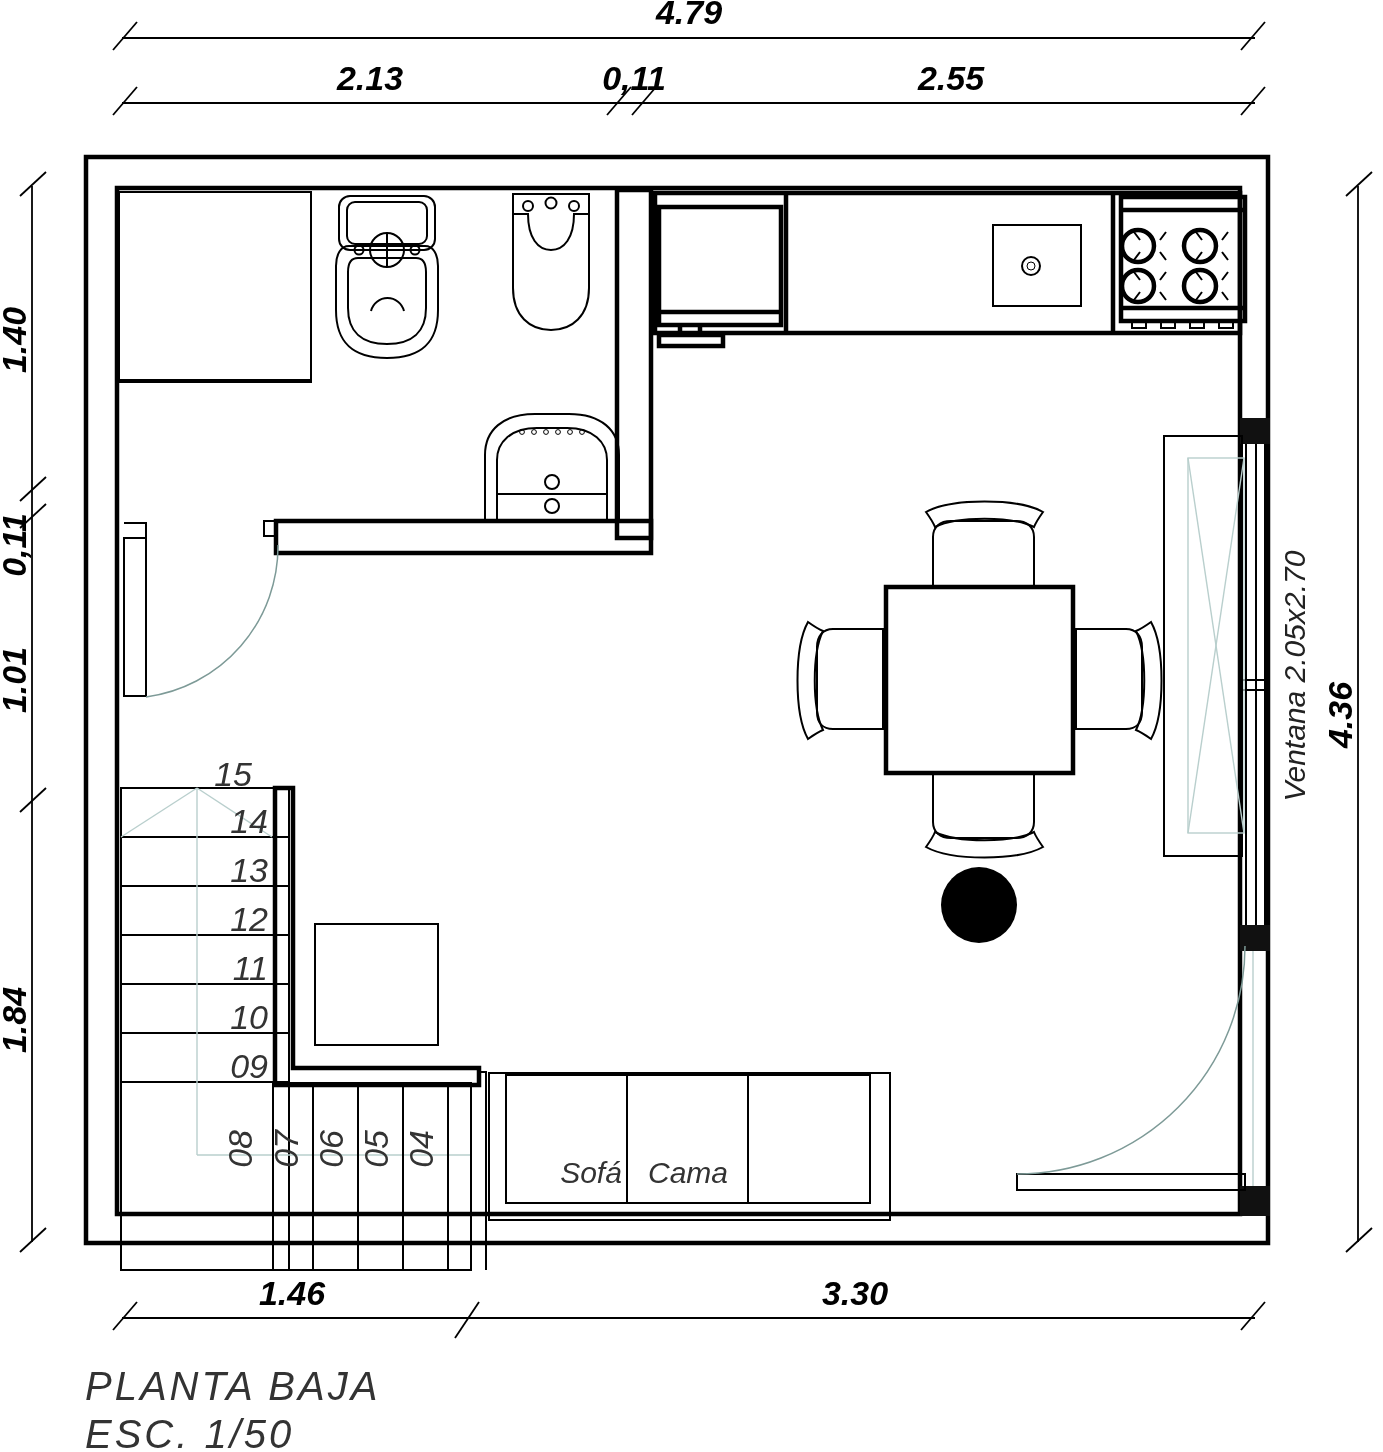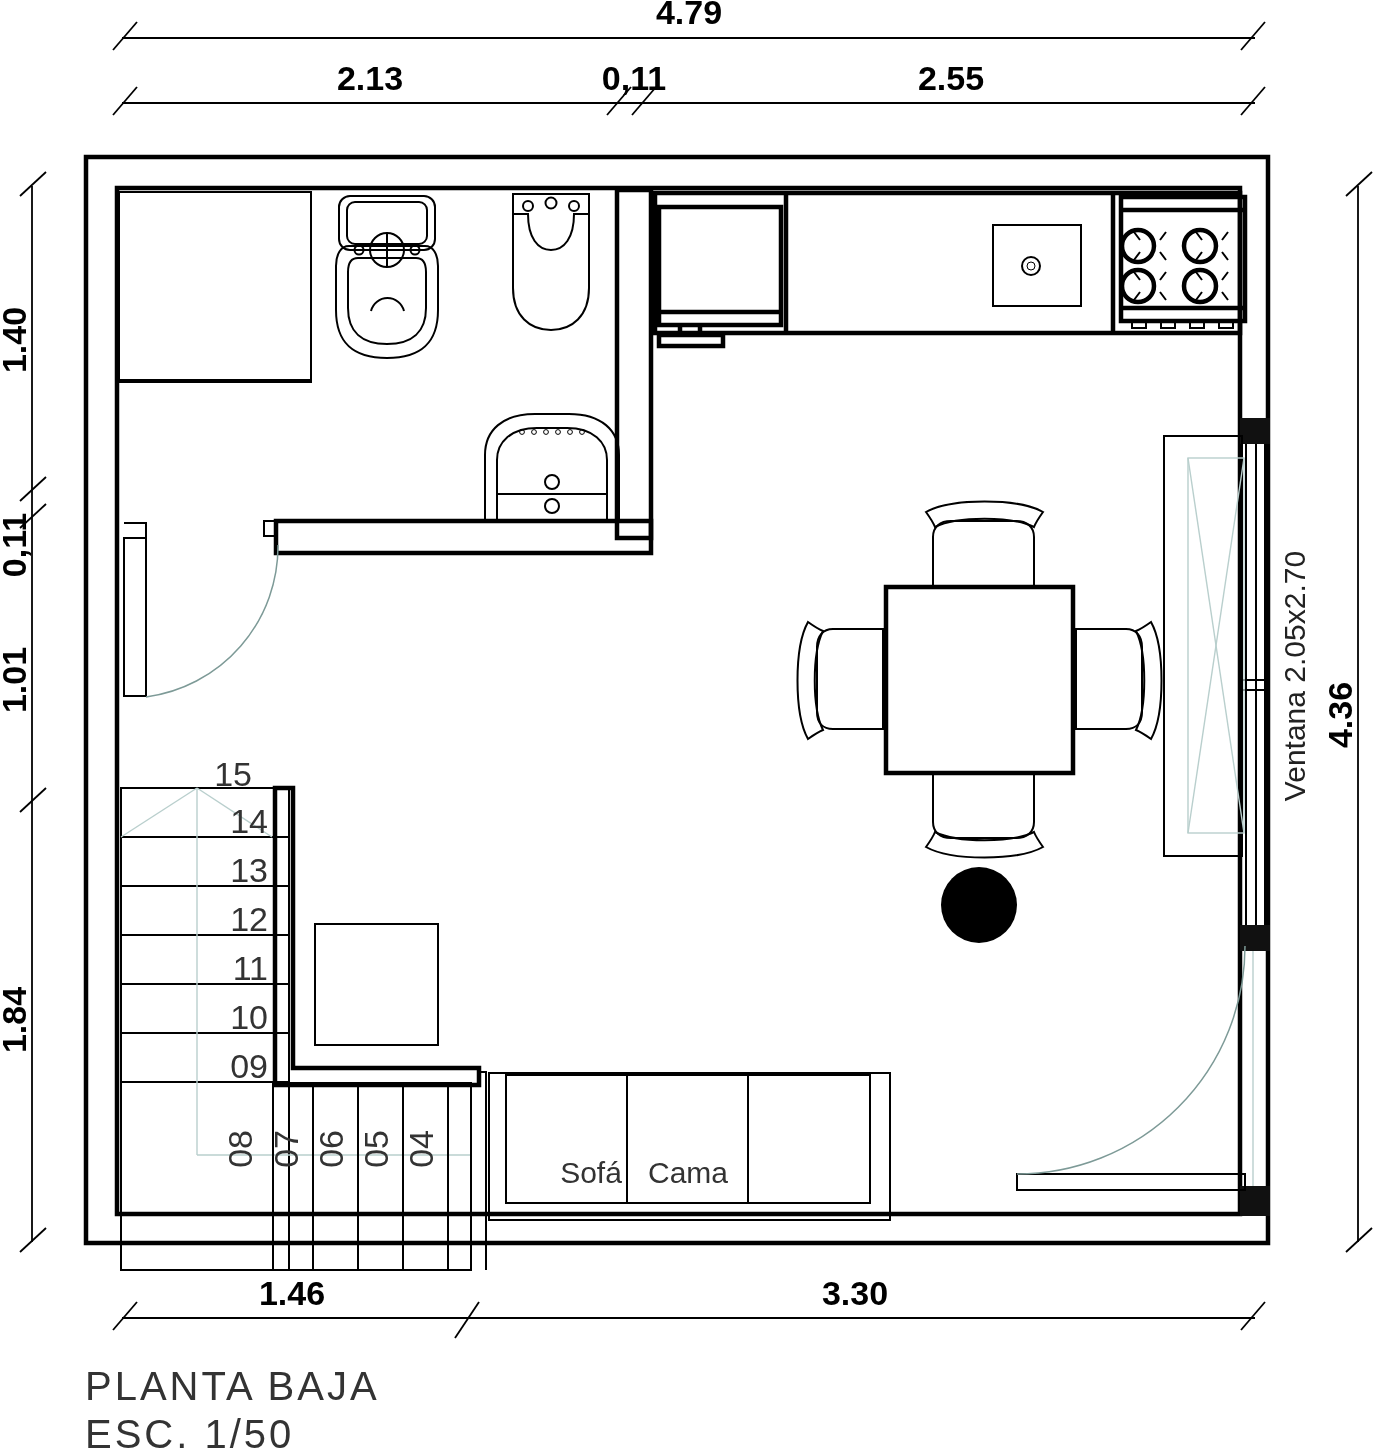--- a/index.html
+++ b/index.html
@@ -7,20 +7,21 @@
     font-family:"Liberation Sans", sans-serif;
     color:#000;
     -webkit-font-smoothing:antialiased;
   }
   #plan-root{
     position:relative;
     width:1383px;
     height:1452px;
     background:#fff;
     overflow:hidden;
+    font-style:italic;
   }
   svg#plan-svg{
     position:absolute;
     left:0; top:0;
     width:1383px;
     height:1452px;
     display:block;
   }
   
   .dim-text{

